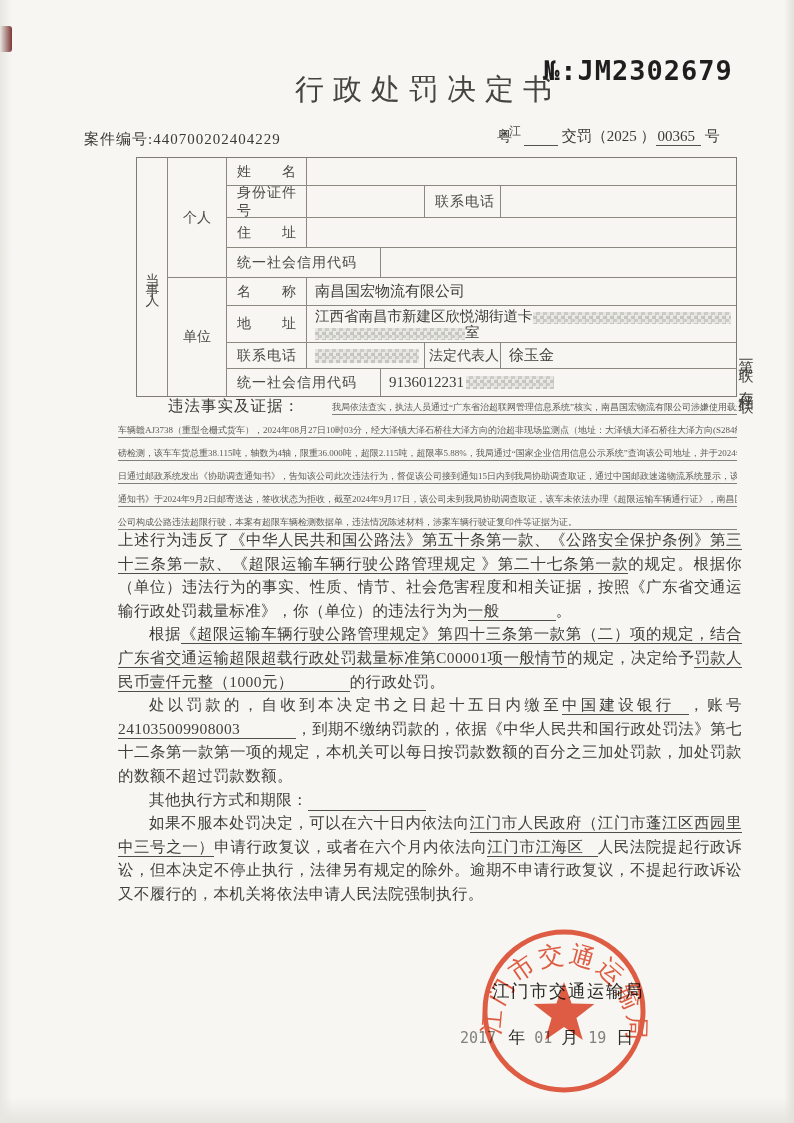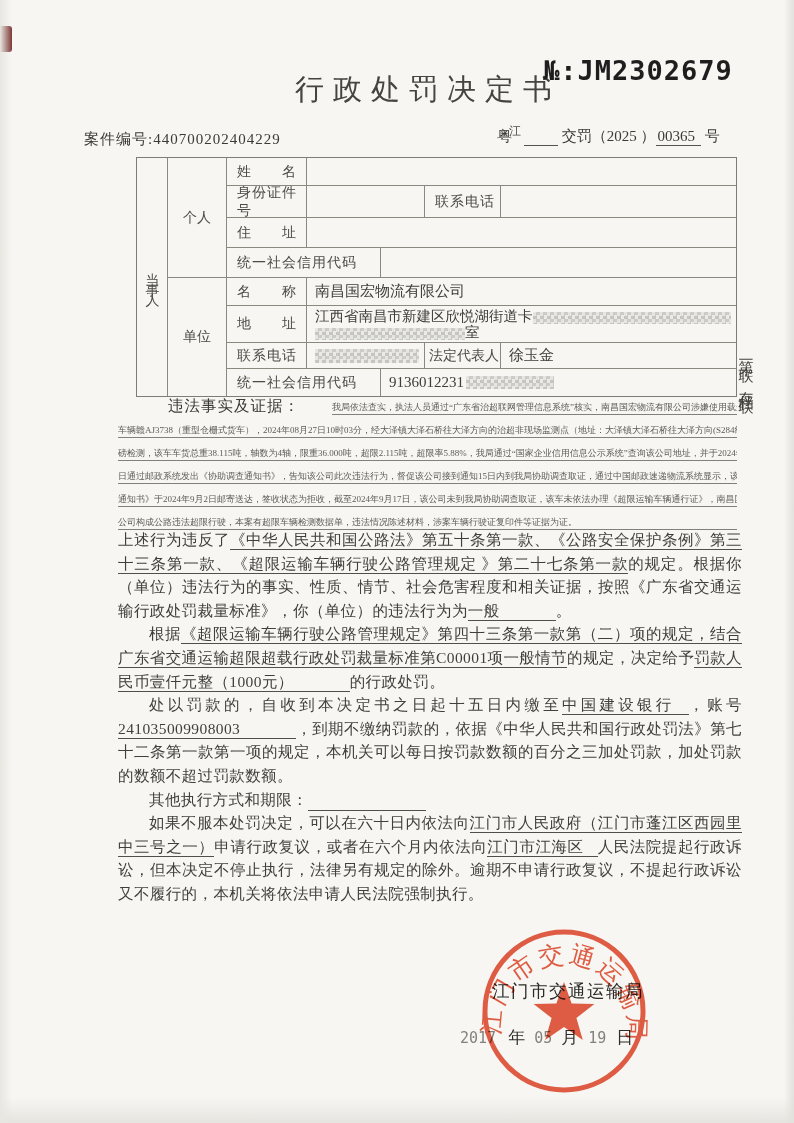--- a/index.html
+++ b/index.html
@@ -137,21 +137,21 @@
     <p>
       <span>其他执行方式和期限：</span><span class="blank-fill"></span>
     </p>
     <p>
       <span>如果不服本处罚决定，可以在六十日内依法向</span><span class="u">江门市人民政府（江门市蓬江区西园里中三号之一）</span><span>申请行政复议，或者在六个月内依法向</span><span class="u pad-r-sm">江门市江海区</span><span>人民法院提起行政诉讼，但本决定不停止执行，法律另有规定的除外。逾期不申请行政复议，不提起行政诉讼又不履行的，本机关将依法申请人民法院强制执行。</span>
     </p>
   </div>
 
   <div class="abs issuer">江门市交通运输局</div>
   <div class="abs dateline">
-    <span class="d-num">2017</span><span class="d-y">年</span><span class="d-num d-m">05</span><span class="d-m">月</span><span class="d-num d-d">19</span><span class="d-d">日</span>
+    <span class="d-num">2017</span><span class="d-y">年</span><span class="d-num d-m">01</span><span class="d-m">月</span><span class="d-num d-d">19</span><span class="d-d">日</span>
   </div>
 
   <svg class="abs seal" width="172" height="172" viewBox="0 0 172 172">
     <circle cx="86" cy="86" r="79" fill="none" stroke="#e2492c" stroke-width="5"></circle>
     <polygon points="86,57 93.6,78.5 116.4,79.1 98.4,93 104.8,114.9 86,102 67.2,114.9 73.6,93 55.6,79.1 78.4,78.5" fill="#e2492c"></polygon>
     <path id="sealArc" d="M 24 118 A 64 64 0 1 1 148 118" fill="none"></path>
     <text font-size="25" fill="#e2492c" font-family="Liberation Serif, serif" letter-spacing="3">
       <textPath href="#sealArc" startOffset="8">江门市交通运输局</textPath>
     </text>
   </svg>

